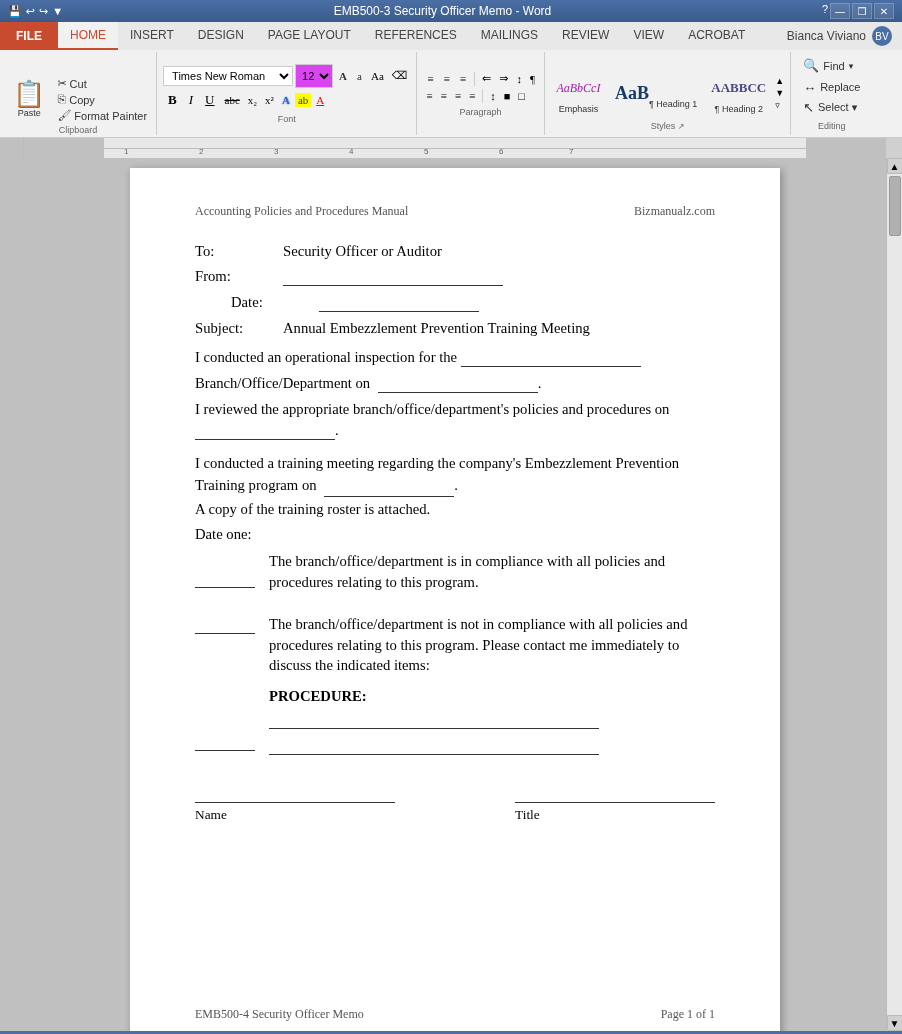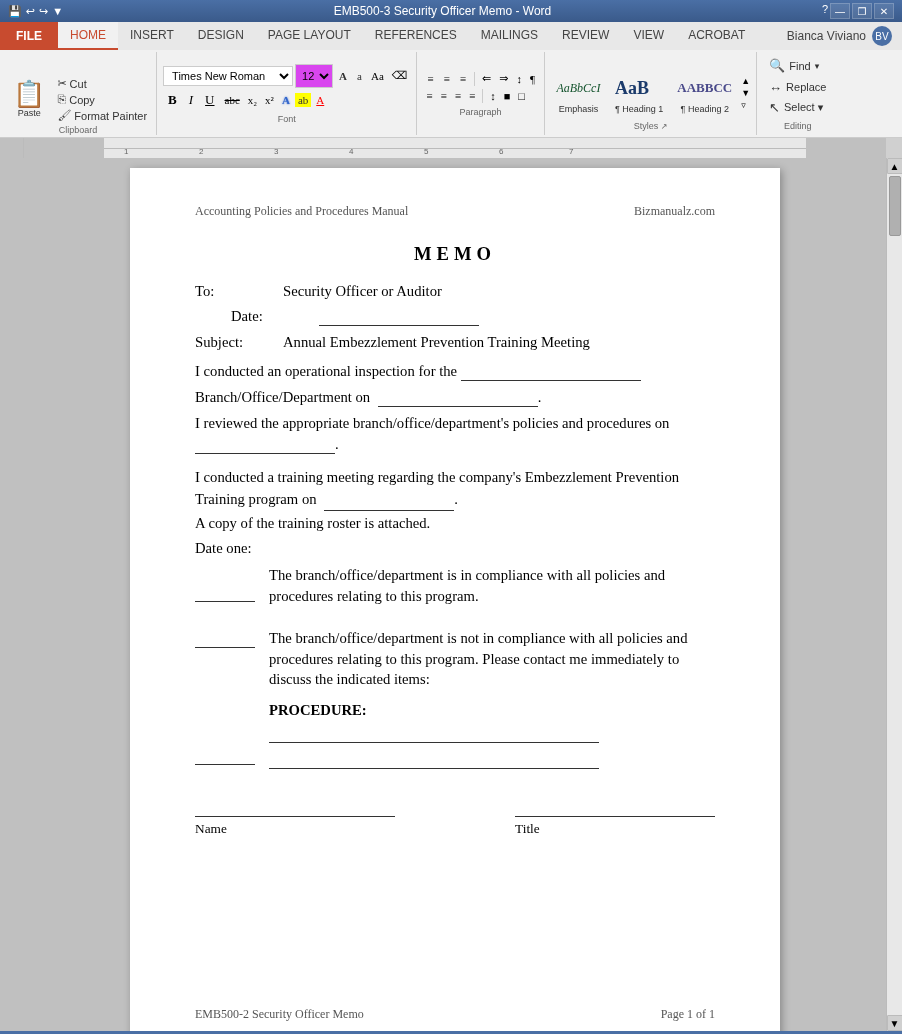--- a/index.html
+++ b/index.html
@@ -154,25 +154,25 @@
       <span style="font-size:11px;cursor:pointer;padding:1px 3px;">■</span>
       <span style="font-size:11px;cursor:pointer;padding:1px 3px;">□</span>
     </div>
     <div style="font-size:9px;color:#666;font-family:'Segoe UI',Arial,sans-serif;text-align:center;margin-top:2px;">Paragraph</div>
   </div>
 
   <div style="display:flex;align-items:center;gap:2px;padding:4px 6px;border-right:1px solid #ccc;flex-direction:column;justify-content:flex-end;">
     <div style="display:flex;align-items:center;gap:4px;">
 
       <div style="display:flex;flex-direction:column;align-items:center;padding:2px 4px;cursor:pointer;border:1px solid transparent;border-radius:2px;min-width:55px;">
-        <div style="height:32px;display:flex;align-items:center;justify-content:center;font-style:italic;font-size:12px;font-family:'Times New Roman',serif;color:#14532d;">AaBbCcI</div>
+        <div style="height:32px;display:flex;align-items:center;justify-content:center;font-style:italic;font-size:12px;font-family:'Times New Roman',serif;color:#a21caf;">AaBbCcI</div>
         <div style="font-size:9px;color:#333;font-family:'Segoe UI',Arial,sans-serif;">Emphasis</div>
       </div>
 
-      <div style="display:flex;flex-direction:column;align-items:flex-start;padding:2px 4px;cursor:pointer;border:1px solid transparent;border-radius:2px;min-width:55px;">
+      <div style="display:flex;flex-direction:row;align-items:flex-end;padding:2px 4px;cursor:pointer;border:1px solid transparent;border-radius:2px;min-width:55px;">
         <div style="height:32px;display:flex;align-items:center;justify-content:center;font-weight:bold;font-size:18px;font-family:'Times New Roman',serif;color:#1a3a6b;">AaB</div>
         <div style="font-size:9px;color:#333;font-family:'Segoe UI',Arial,sans-serif;">¶ Heading 1</div>
       </div>
 
       <div style="display:flex;flex-direction:column;align-items:center;padding:2px 4px;cursor:pointer;border:1px solid transparent;border-radius:2px;min-width:55px;">
         <div style="height:32px;display:flex;align-items:center;justify-content:center;font-weight:bold;font-size:13px;font-family:'Times New Roman',serif;color:#4a4a8a;">AABBCC</div>
         <div style="font-size:9px;color:#333;font-family:'Segoe UI',Arial,sans-serif;">¶ Heading 2</div>
       </div>
       <div style="display:flex;flex-direction:column;justify-content:center;gap:2px;">
         <span style="font-size:9px;cursor:pointer;">▲</span>
@@ -230,27 +230,30 @@
 
   <div style="flex:1;background:#c0c0c0;overflow:hidden;padding:10px 0;position:relative;">
 
     <div id="page" style="width:650px;background:white;margin:0 auto;box-shadow:2px 2px 8px rgba(0,0,0,0.3);position:relative;padding:36px 65px 60px 65px;font-family:'Times New Roman',Times,serif;font-size:11pt;min-height:870px;">
 
       <div style="display:flex;justify-content:space-between;font-size:9pt;color:#555;margin-bottom:24px;">
         <span>Accounting Policies and Procedures Manual</span>
         <span>Bizmanualz.com</span>
       </div>
 
-      <div style="text-align:center;font-weight:bold;font-size:14pt;letter-spacing:5px;margin-bottom:18px;font-family:'Times New Roman',Times,serif;">MEMO</div>
 
       <div style="margin-bottom:8px;display:flex;align-items:baseline;">
         <span style="min-width:80px;font-family:'Times New Roman',Times,serif;">To:</span>
         <span style="margin-left:8px;font-family:'Times New Roman',Times,serif;">Security Officer or Auditor</span>
       </div>
 
+      <div style="margin-bottom:8px;display:flex;align-items:baseline;">
+        <span style="min-width:80px;font-family:'Times New Roman',Times,serif;">From:</span>
+        <span style="border-bottom:1px solid #333;display:inline-block;min-width:220px;margin-left:8px;">&nbsp;</span>
+      </div>
 
       <div style="margin-bottom:8px;display:flex;align-items:baseline;margin-left:36px;">
         <span style="min-width:80px;font-family:'Times New Roman',Times,serif;">Date:</span>
         <span style="border-bottom:1px solid #333;display:inline-block;min-width:160px;margin-left:8px;">&nbsp;</span>
       </div>
 
       <div style="margin-bottom:12px;display:flex;align-items:baseline;">
         <span style="min-width:80px;font-family:'Times New Roman',Times,serif;">Subject:</span>
         <span style="margin-left:8px;font-family:'Times New Roman',Times,serif;">Annual Embezzlement Prevention Training Meeting</span>
       </div>
@@ -308,21 +311,21 @@
           <div style="border-bottom:1px solid #333;width:200px;margin-bottom:4px;">&nbsp;</div>
           <div style="font-size:10pt;font-family:'Times New Roman',Times,serif;">Name</div>
         </div>
         <div style="display:flex;flex-direction:column;">
           <div style="border-bottom:1px solid #333;width:200px;margin-bottom:4px;">&nbsp;</div>
           <div style="font-size:10pt;font-family:'Times New Roman',Times,serif;">Title</div>
         </div>
       </div>
 
       <div style="position:absolute;bottom:16px;left:65px;right:65px;display:flex;justify-content:space-between;font-size:9pt;color:#555;">
-        <span>EMB500-2 Security Officer Memo</span>
+        <span>EMB500-4 Security Officer Memo</span>
         <span>Page 1 of 1</span>
       </div>
 
     </div>
   </div>
 
   <div style="width:16px;background:#e0e0e0;border-left:1px solid #bbb;display:flex;flex-direction:column;align-items:center;flex-shrink:0;">
     <div style="width:16px;height:16px;background:#d0d0d0;display:flex;align-items:center;justify-content:center;cursor:pointer;font-size:10px;border:1px solid #bbb;border-radius:1px;">▲</div>
     <div style="flex:1;background:#e8e8e8;width:16px;position:relative;">
       <div style="position:absolute;top:2px;width:12px;left:2px;height:60px;background:#b0b0b0;border:1px solid #999;border-radius:2px;cursor:pointer;"></div>

